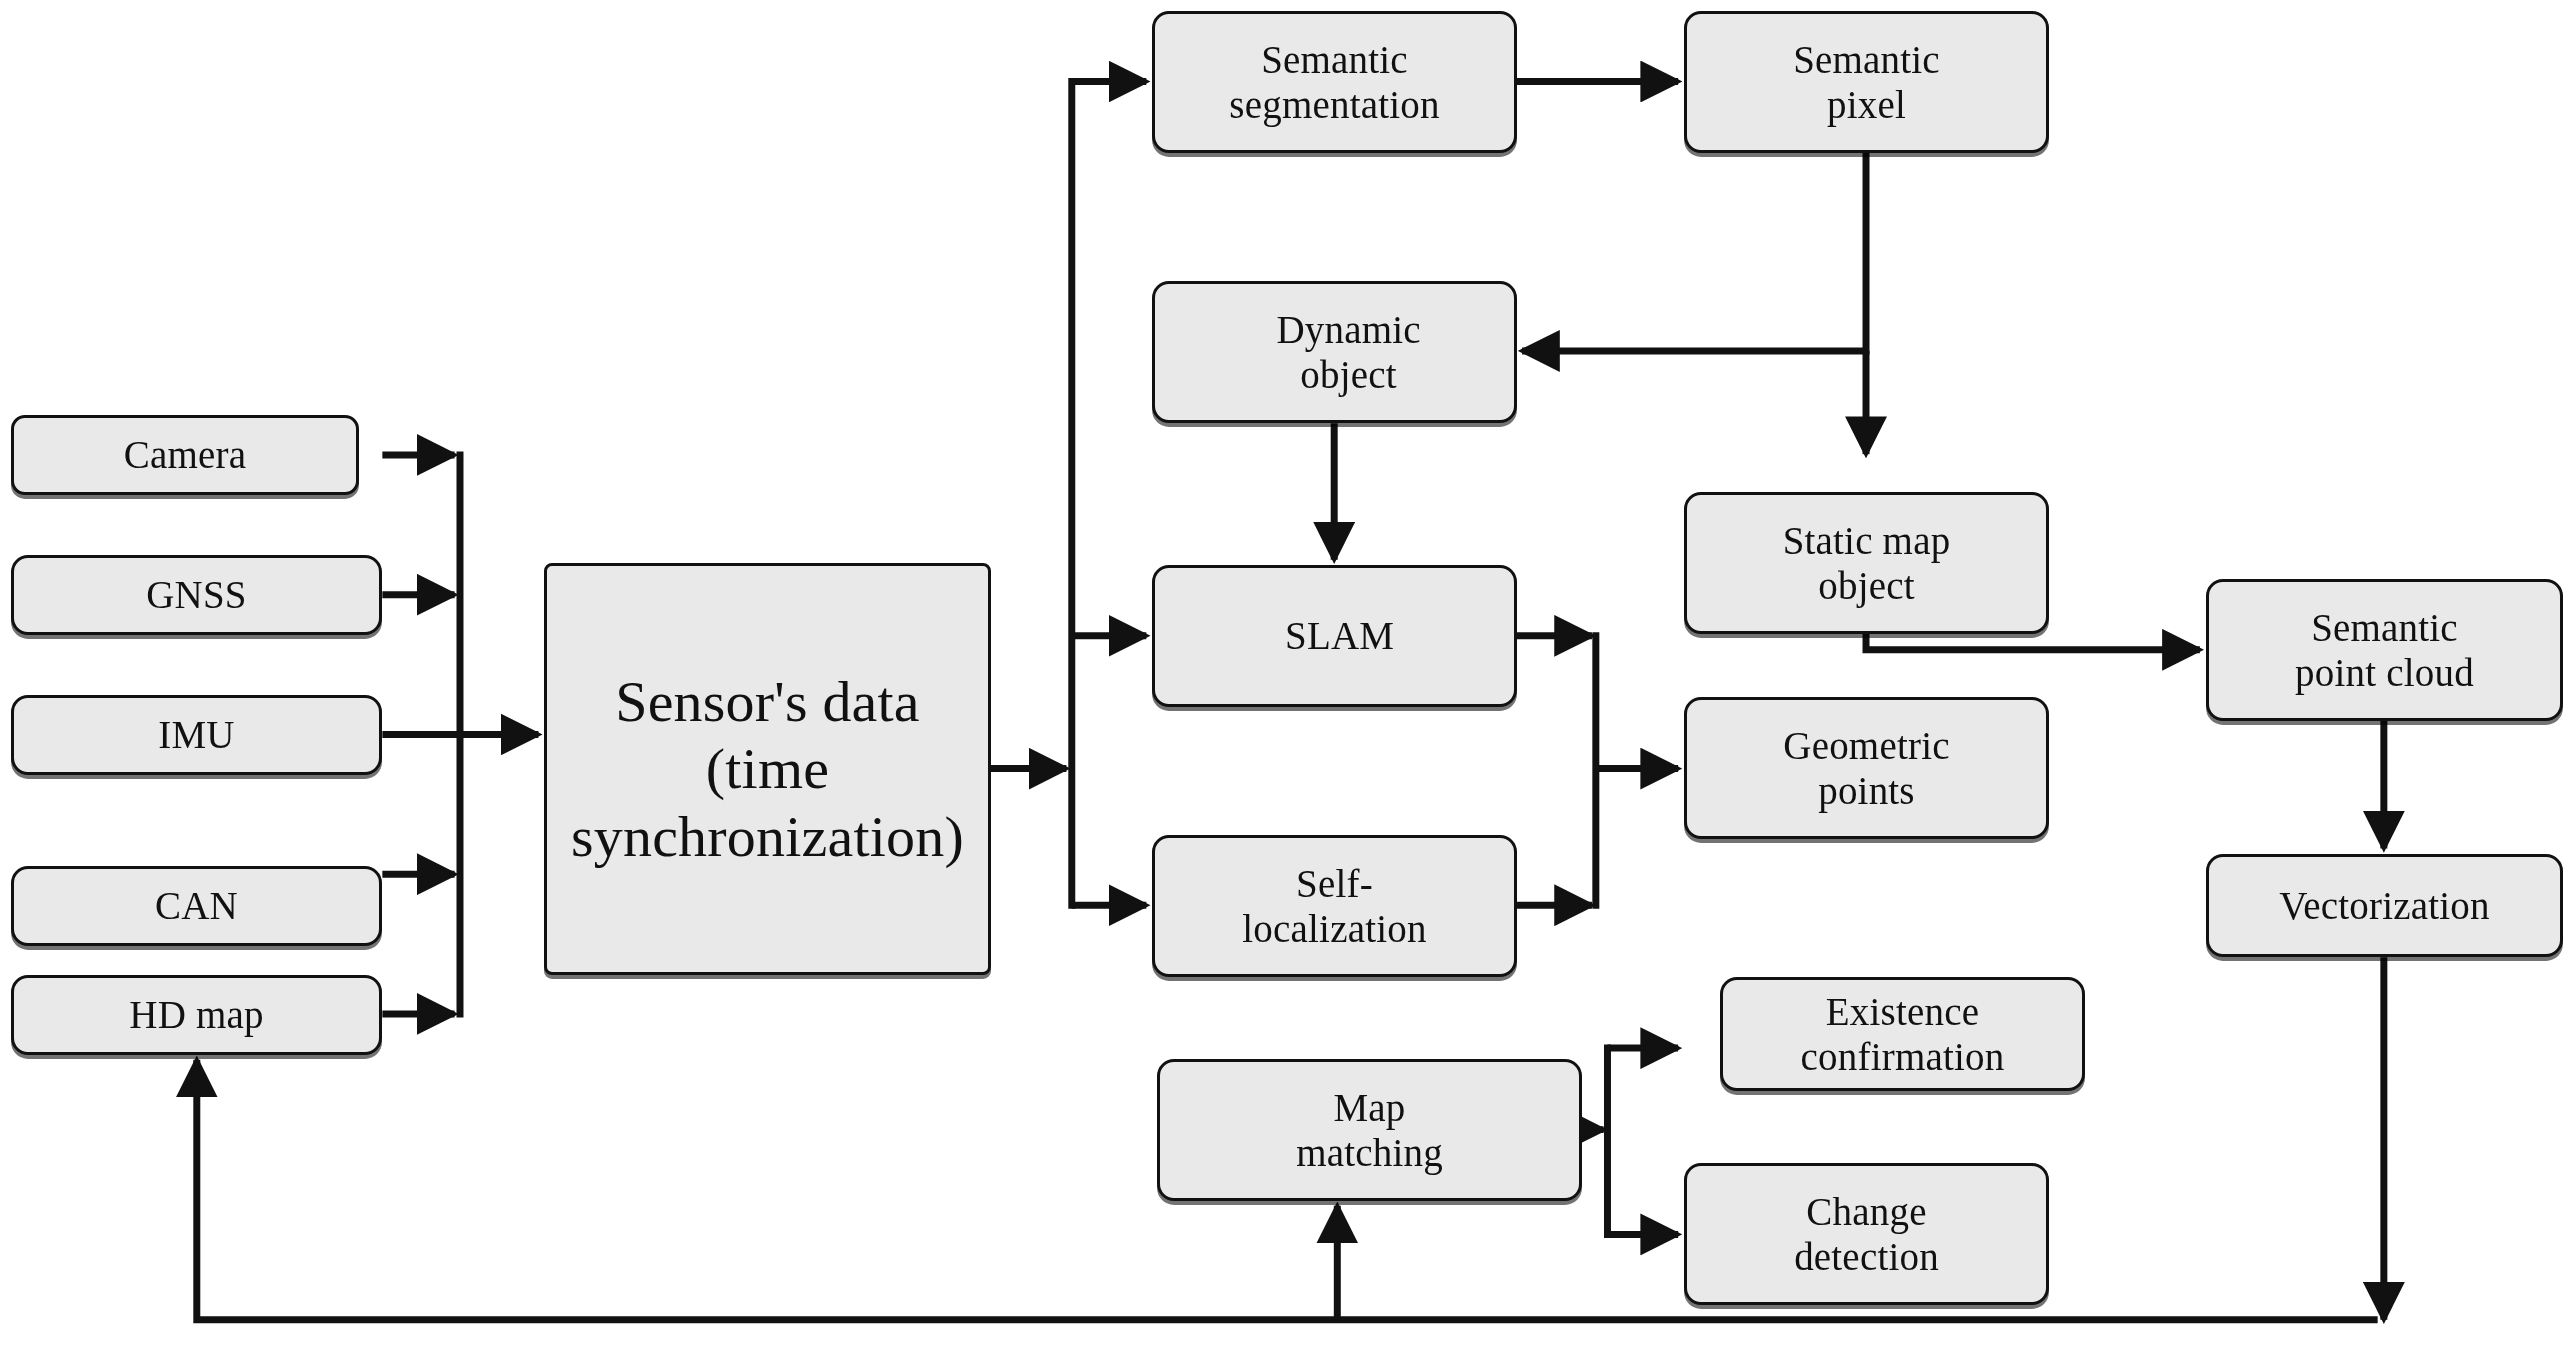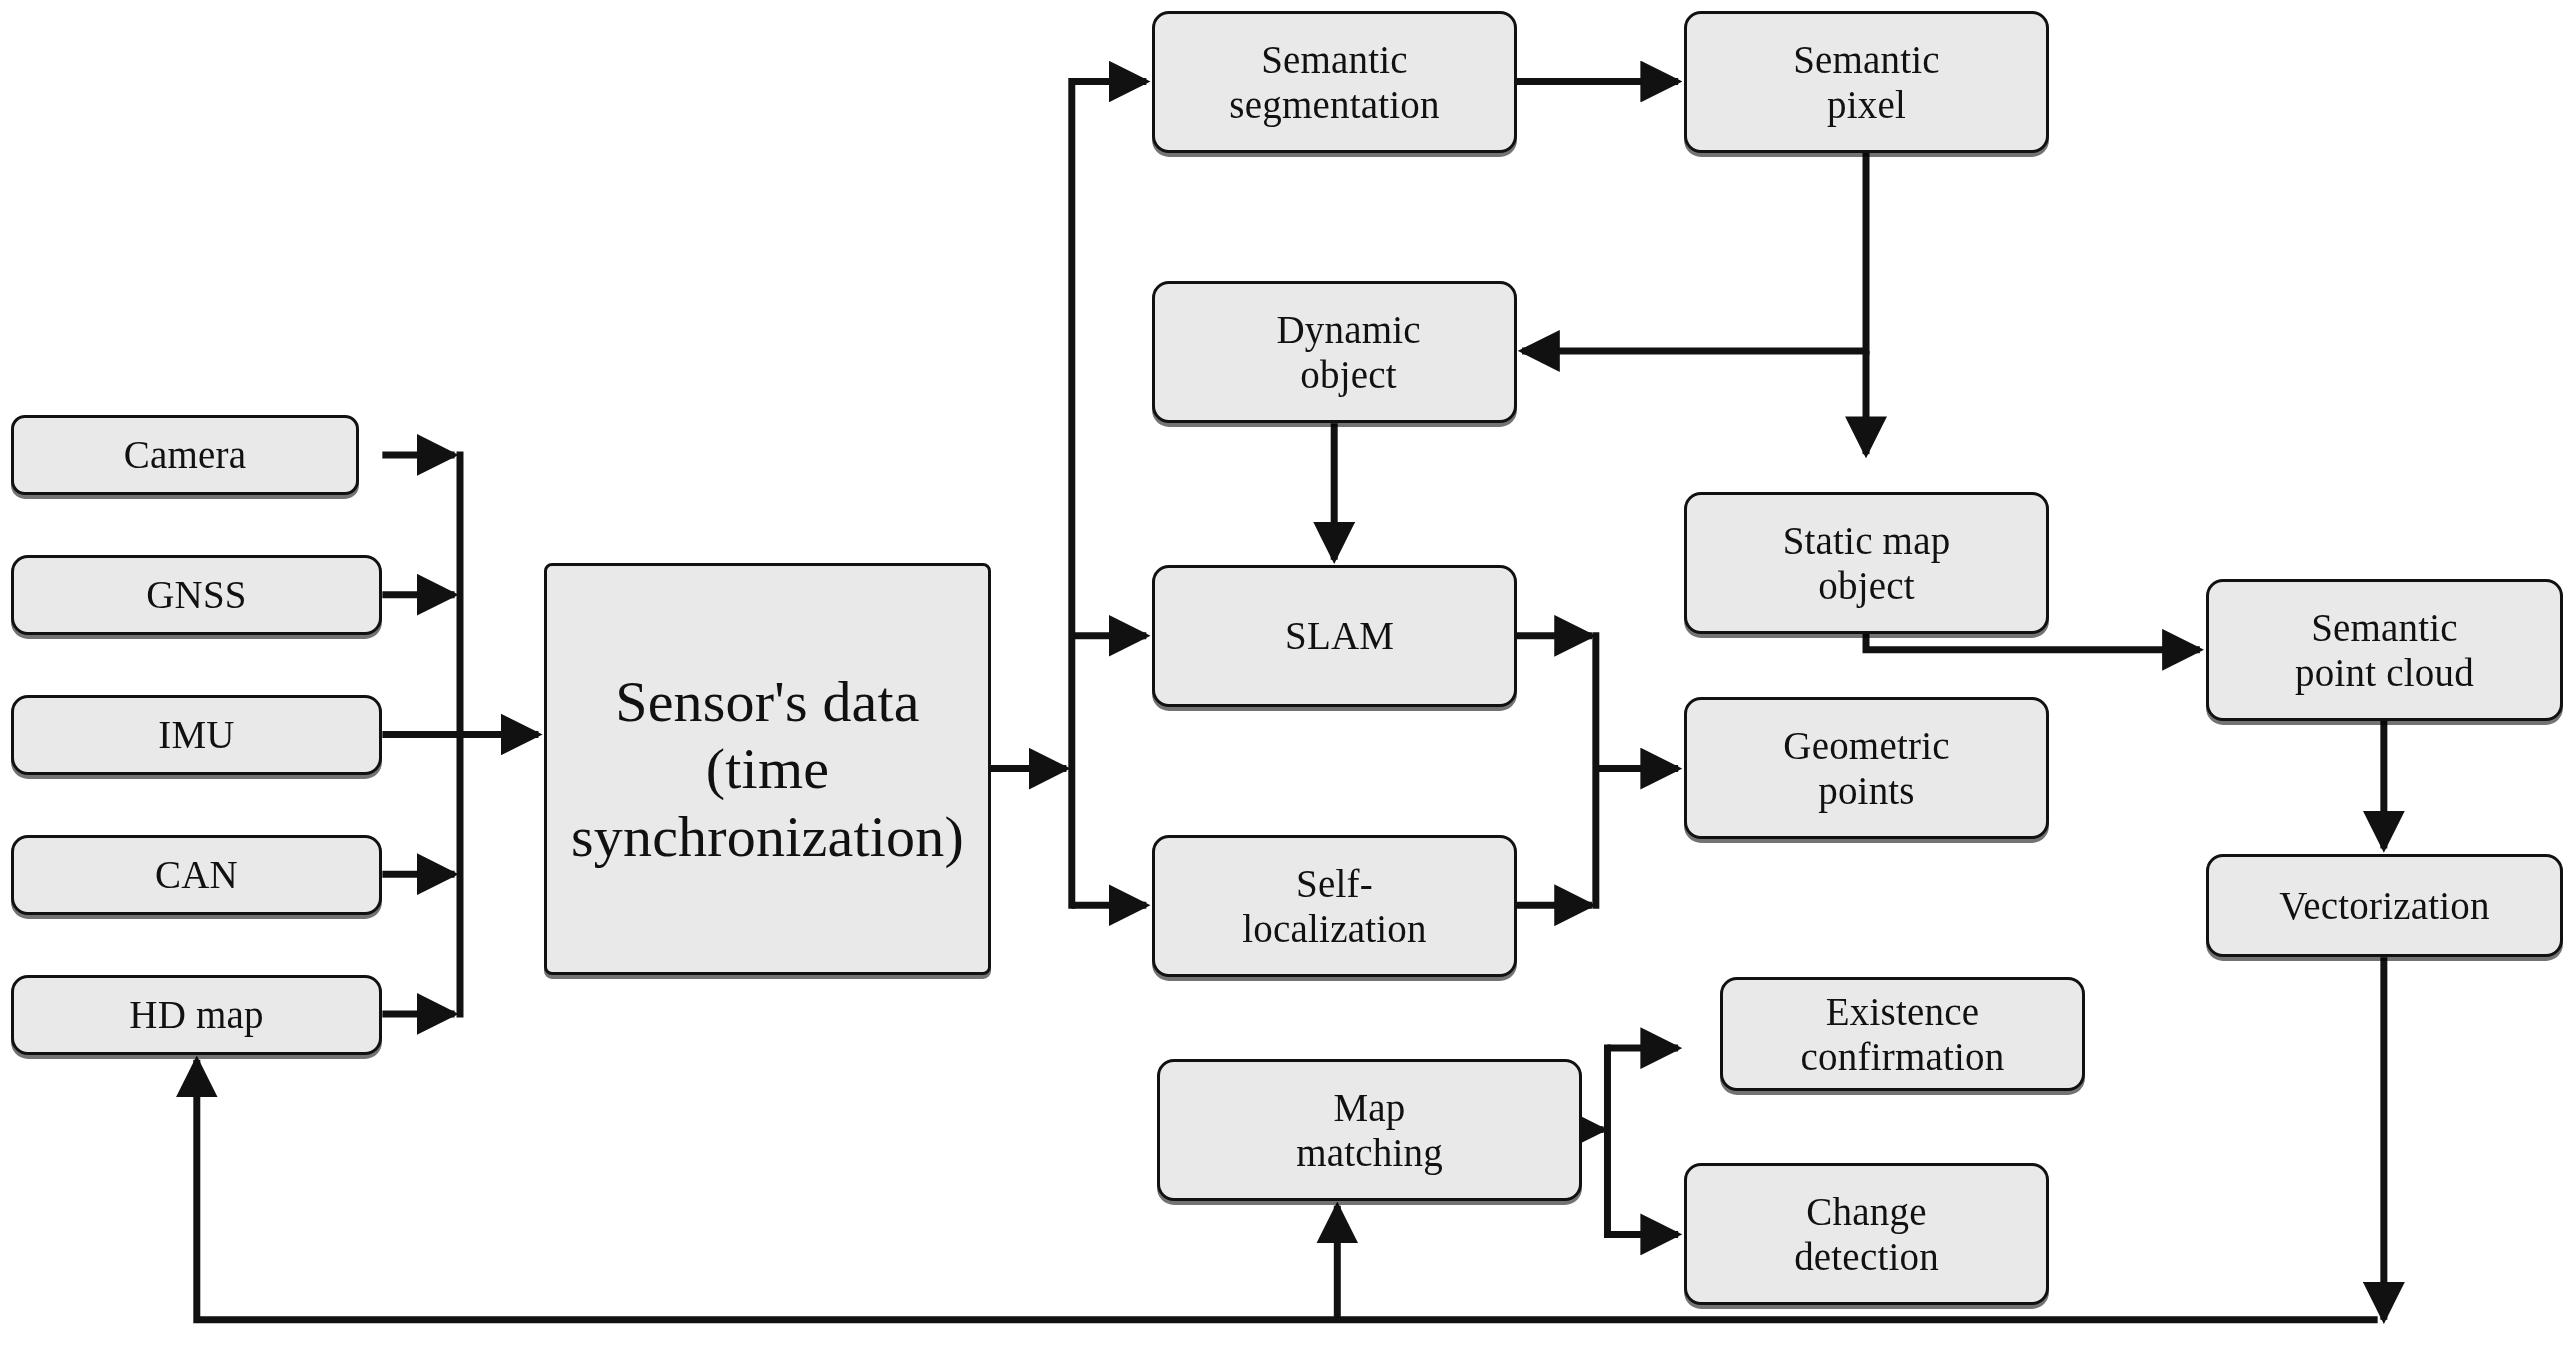--- a/index.html
+++ b/index.html
@@ -94,21 +94,21 @@
       <path d="M 2070 1350 L 2070 1590"></path>
     </g>
   </svg>
 
   <div class="node" style="left:11px;top:415px;width:348px;height:80px;border-radius:14px;">Camera</div>
 
   <div class="node" style="left:11px;top:555px;width:371px;height:80px;">GNSS</div>
 
   <div class="node" style="left:11px;top:695px;width:371px;height:80px;">IMU</div>
 
-  <div class="node" style="left:11px;top:835px;width:371px;height:80px;">CAN</div>
+  <div class="node" style="left:11px;top:866px;width:371px;height:80px;">CAN</div>
 
   <div class="node" style="left:11px;top:975px;width:371px;height:80px;">HD map</div>
 
   <div class="node big" style="left:544px;top:563px;width:447px;height:412px;">Sensor's data
 (time
 synchronization)</div>
 
   <div class="node" style="left:1152px;top:11px;width:365px;height:142px;">Semantic
 segmentation</div>
 

